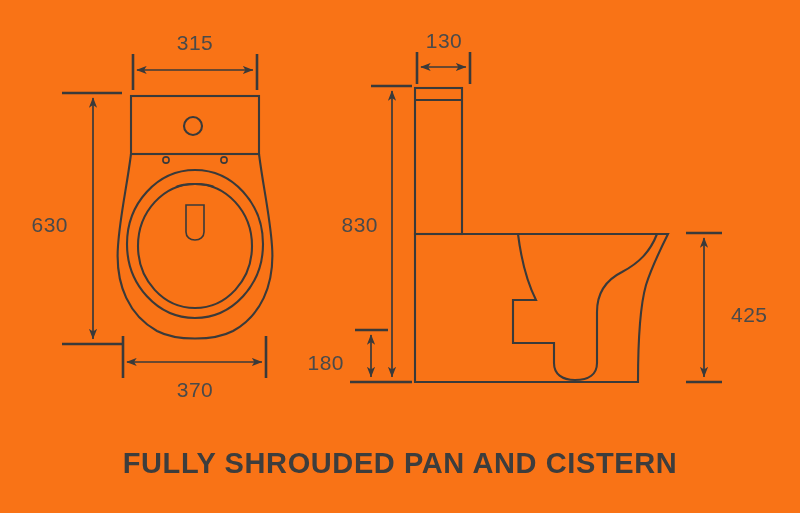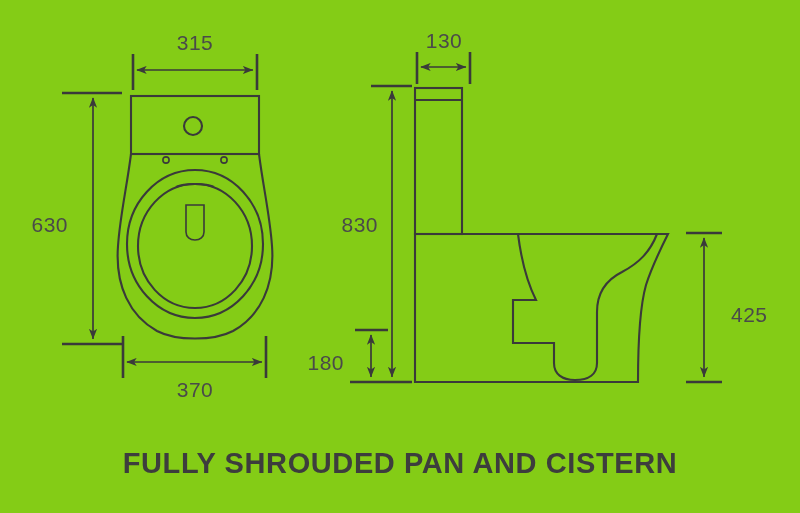--- a/index.html
+++ b/index.html
@@ -12,21 +12,21 @@
     width: 800px;
     height: 513px;
     font-family: "Liberation Sans", sans-serif;
     overflow: hidden;
     position: relative;
   }
   #drawing-root {
     position: relative;
     width: 800px;
     height: 513px;
-    background: #84cc16;
+    background: #f97316;
   }
   svg#technical-drawing {
     display: block;
     width: 800px;
     height: 513px;
   }
   .ln {
     stroke: #3a3a3a;
     stroke-width: 2.1;
     fill: none;

